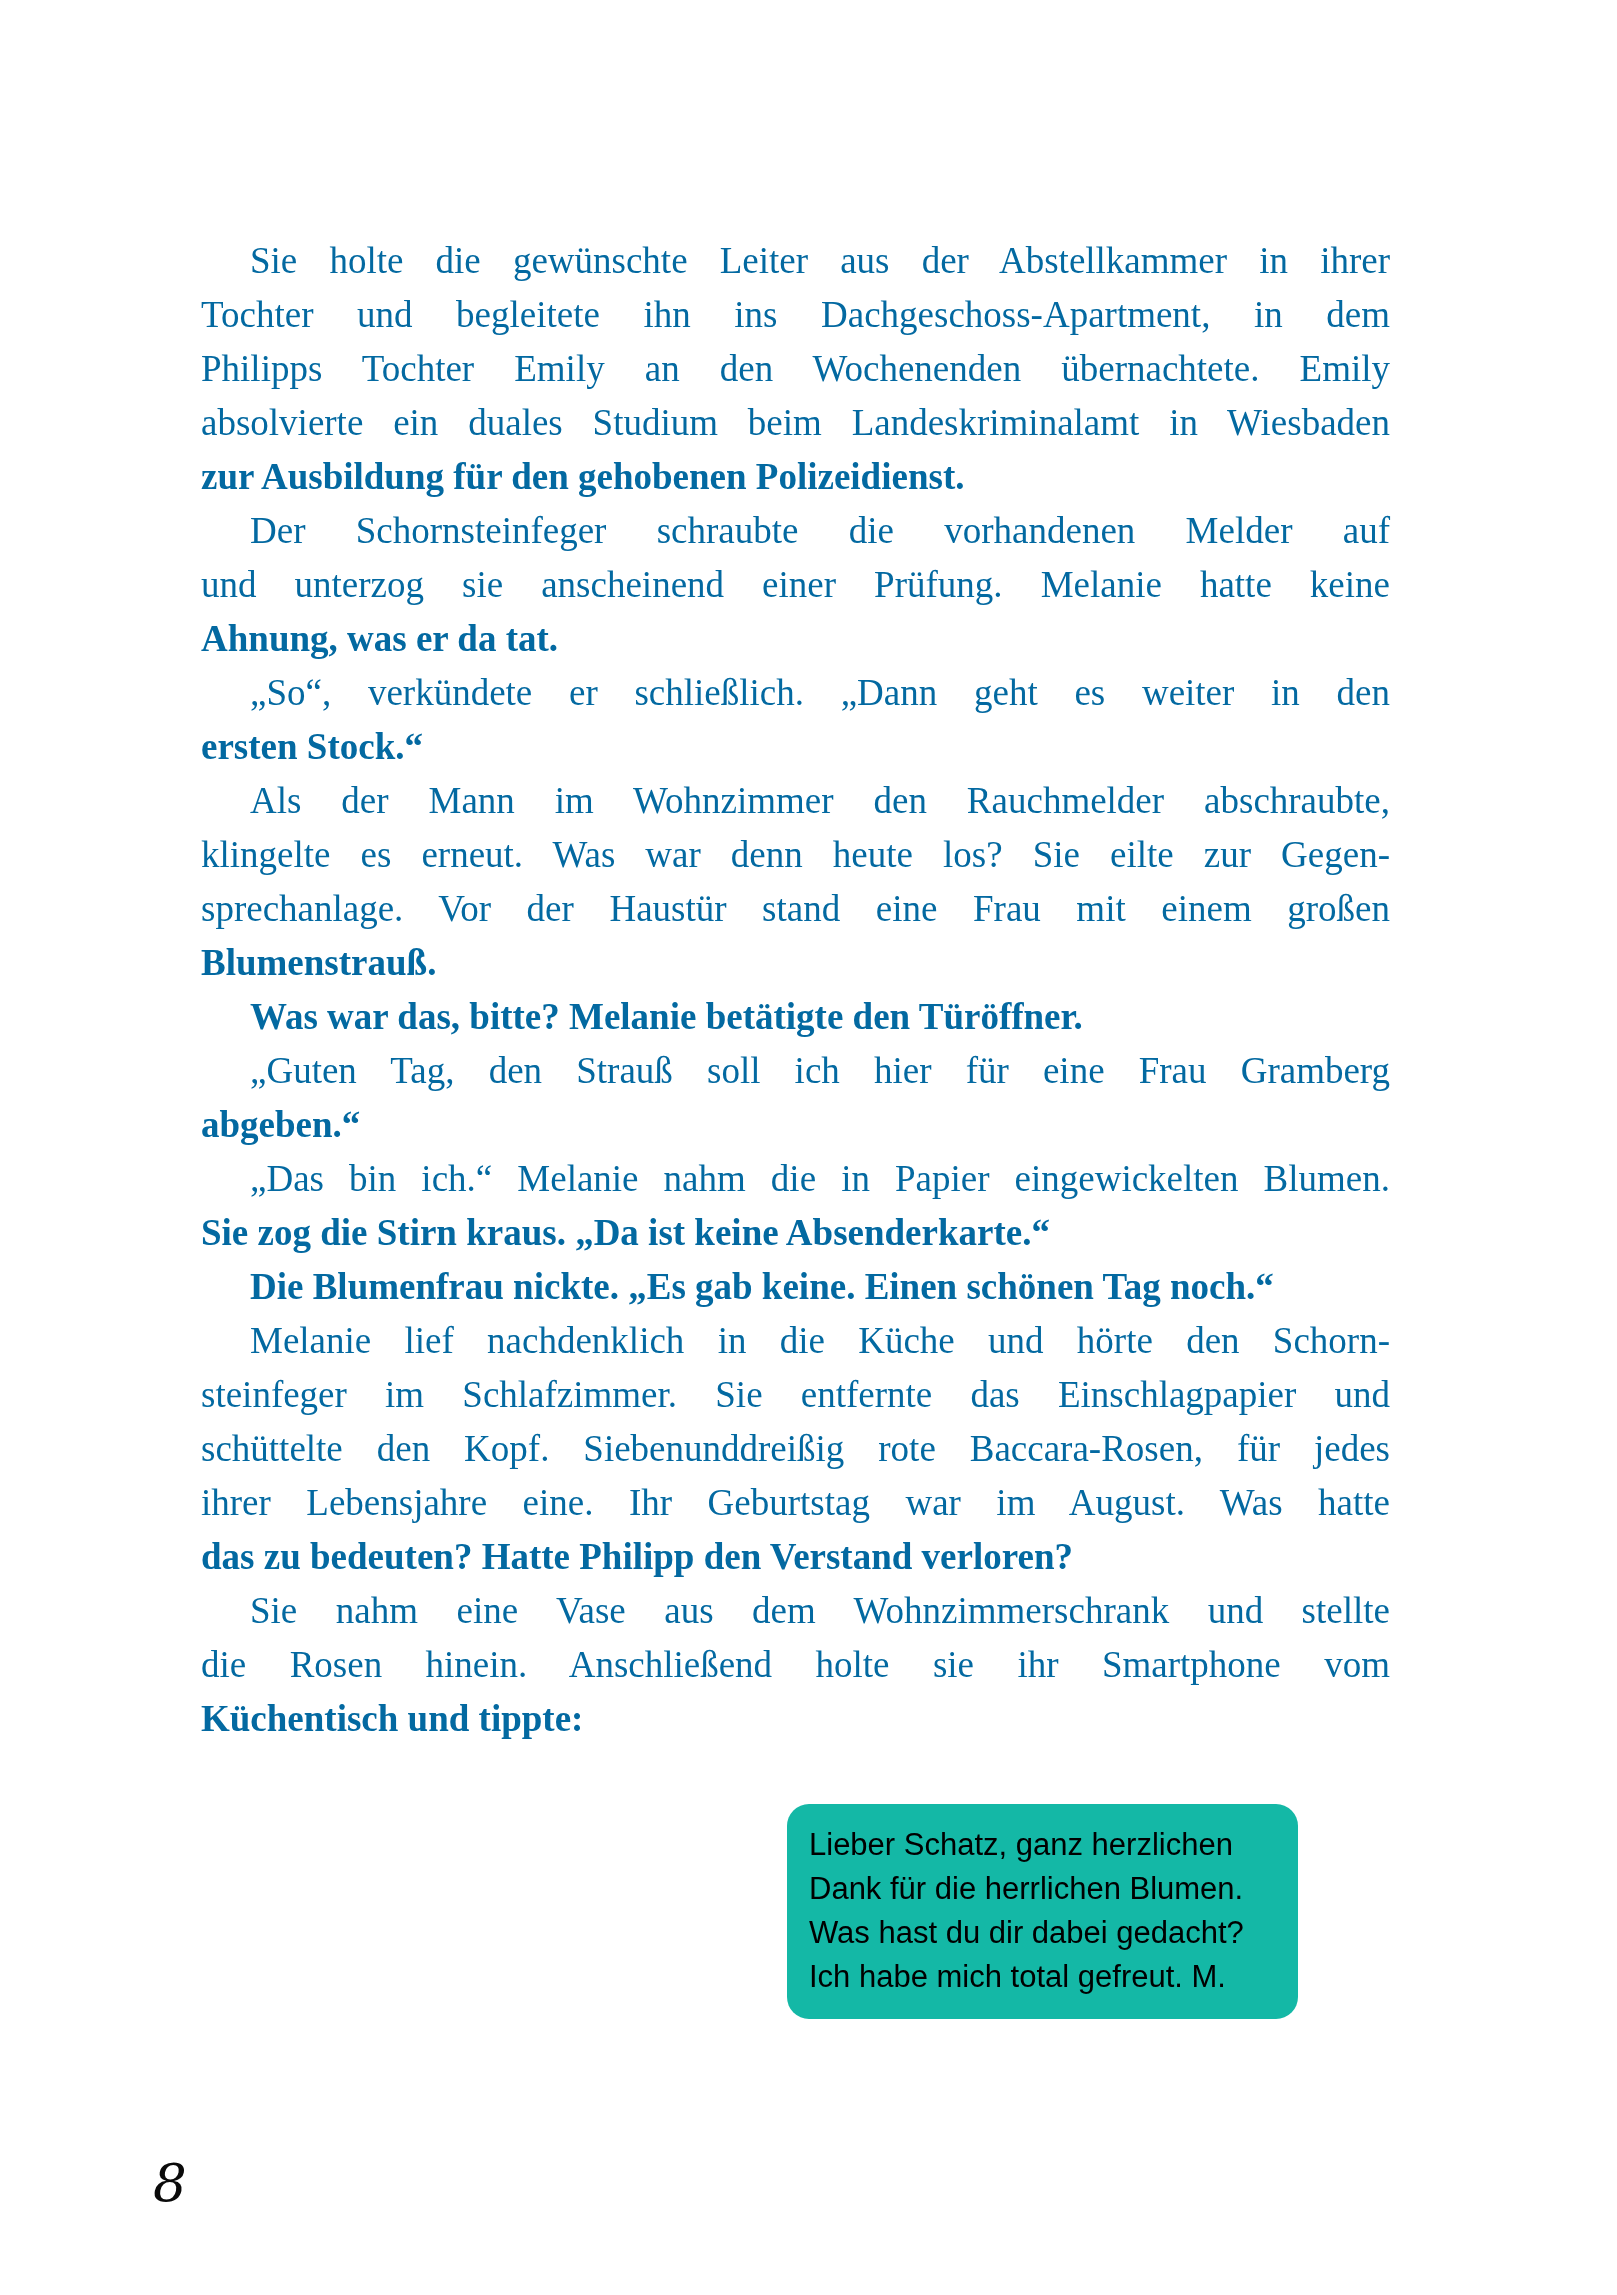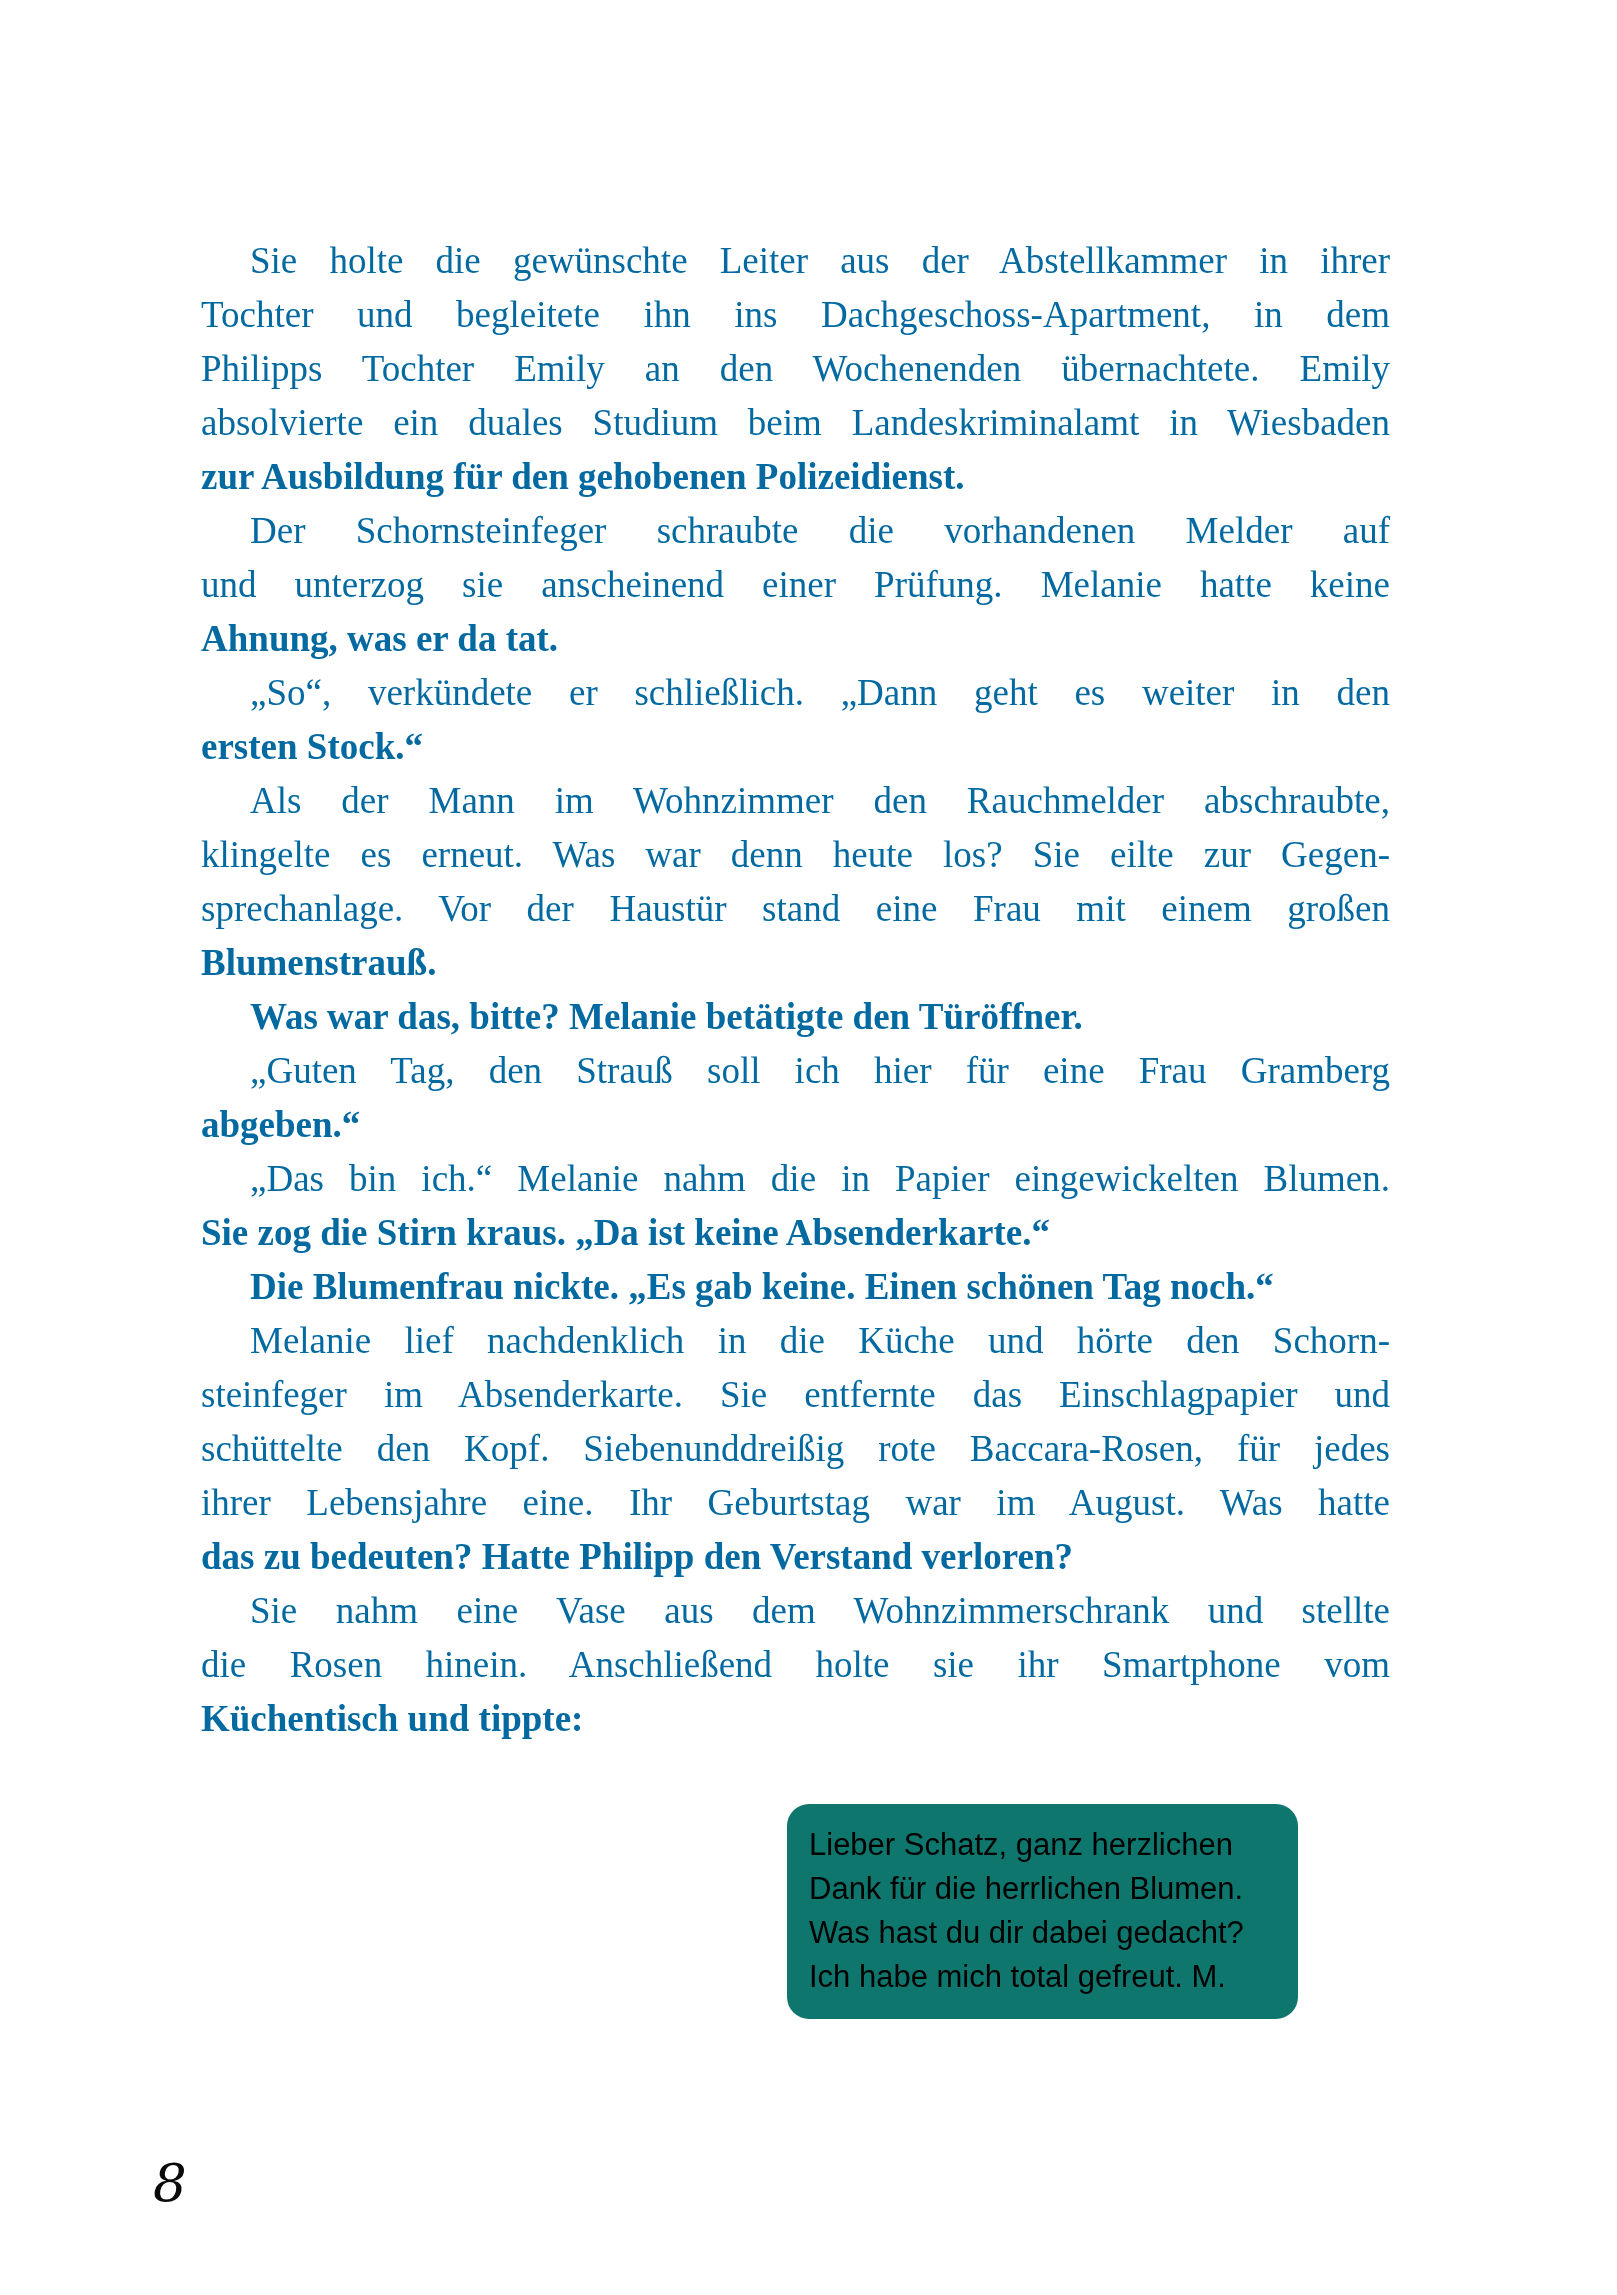--- a/index.html
+++ b/index.html
@@ -108,33 +108,33 @@
       </div>
       <div class="paragraph">
         <div class="text-line indent">„Das bin ich.“ Melanie nahm die in Papier eingewickelten Blumen.</div>
         <div class="text-line lastline">Sie zog die Stirn kraus. „Da ist keine Absenderkarte.“</div>
       </div>
       <div class="paragraph">
         <div class="text-line indent lastline">Die Blumenfrau nickte. „Es gab keine. Einen schönen Tag noch.“</div>
       </div>
       <div class="paragraph">
         <div class="text-line indent">Melanie lief nachdenklich in die Küche und hörte den Schorn-</div>
-        <div class="text-line">steinfeger im Absenderkarte. Sie entfernte das Einschlagpapier und</div>
+        <div class="text-line">steinfeger im Schlafzimmer. Sie entfernte das Einschlagpapier und</div>
         <div class="text-line">schüttelte den Kopf. Siebenunddreißig rote Baccara-Rosen, für jedes</div>
         <div class="text-line">ihrer Lebensjahre eine. Ihr Geburtstag war im August. Was hatte</div>
         <div class="text-line lastline">das zu bedeuten? Hatte Philipp den Verstand verloren?</div>
       </div>
       <div class="paragraph">
         <div class="text-line indent">Sie nahm eine Vase aus dem Wohnzimmerschrank und stellte</div>
         <div class="text-line">die Rosen hinein. Anschließend holte sie ihr Smartphone vom</div>
         <div class="text-line lastline">Küchentisch und tippte:</div>
       </div>
     </div>
 
-  <div class="message-bubble" style="background: #0f766e;">
+  <div class="message-bubble" style="background: #14b8a6;">
       <div class="bubble-line">Lieber Schatz, ganz herzlichen</div>
       <div class="bubble-line">Dank für die herrlichen Blumen.</div>
       <div class="bubble-line">Was hast du dir dabei gedacht?</div>
       <div class="bubble-line">Ich habe mich total gefreut. M.</div>
     </div>
 
   <div class="page-number">8</div>
 
 </div>
 

